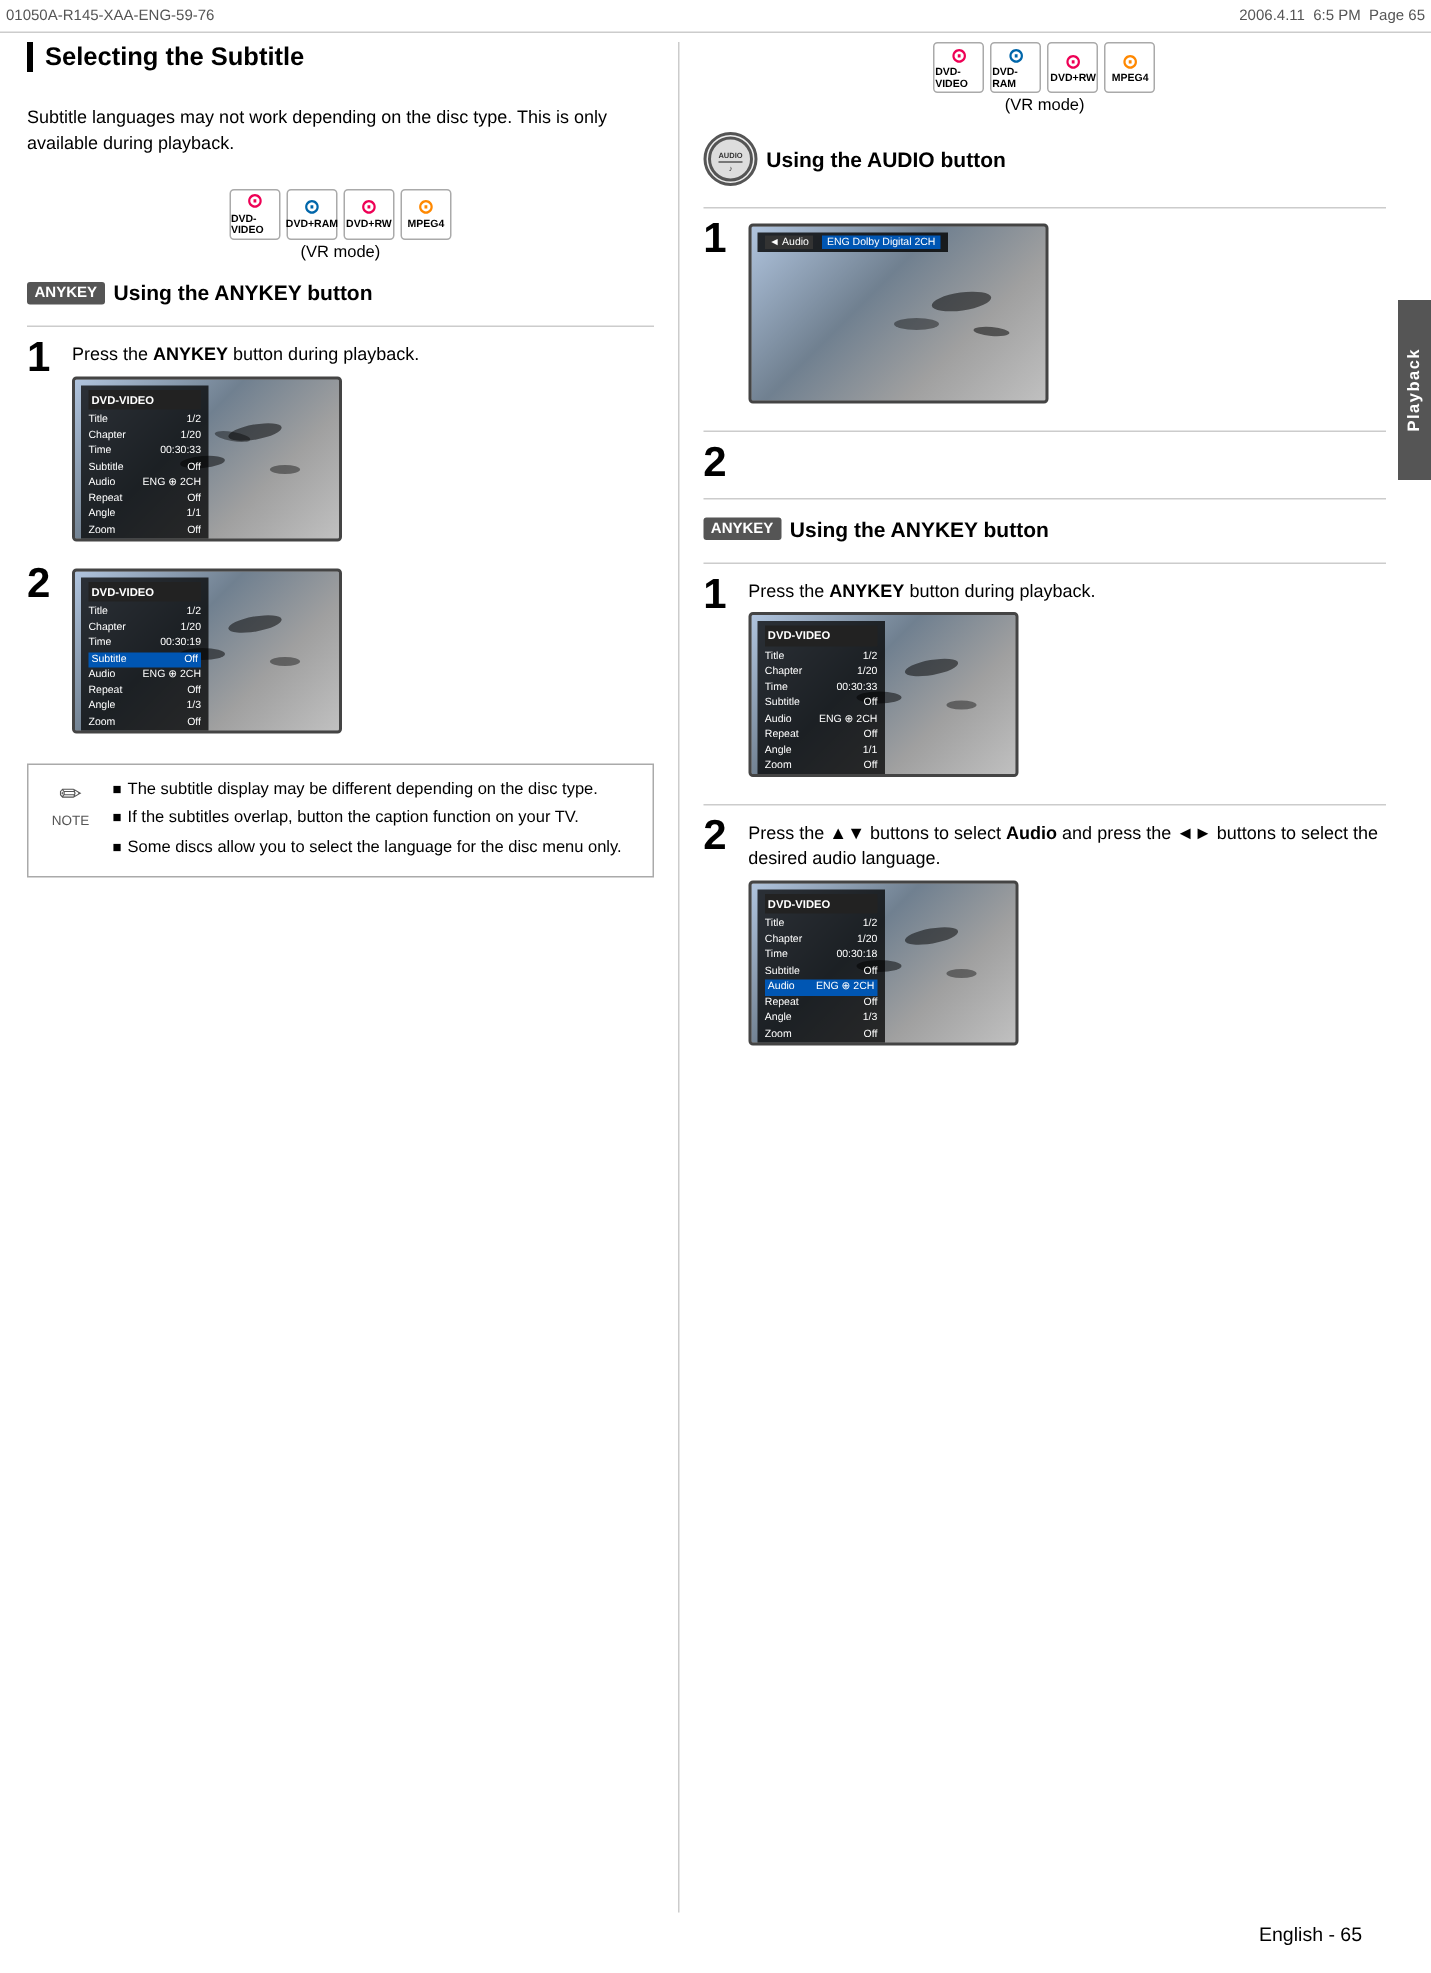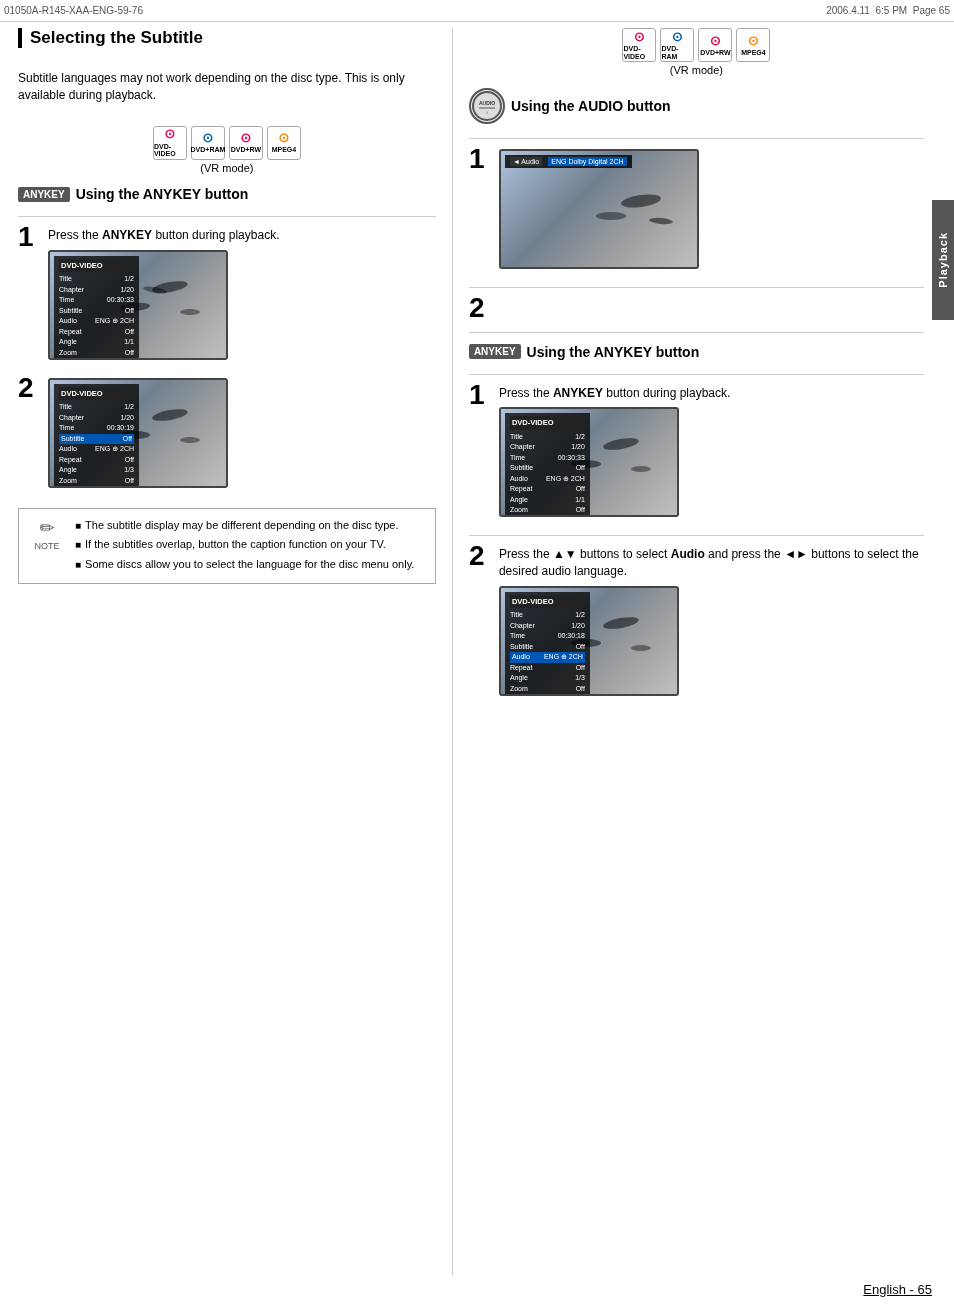--- a/index.html
+++ b/index.html
@@ -46,24 +46,23 @@
       writing-mode: vertical-rl;
       text-orientation: mixed;
       transform: rotate(180deg);
       letter-spacing: 1px;
     }
 
     
     .page-number {
       position: absolute;
       bottom: 18px;
-      right: 22px;
+      right: 46px;
       font-size: 13px;
       color: #000;
-      text-decoration: underline;
     }
 
     
     .content {
       position: absolute;
       top: 28px;
       left: 18px;
       right: 30px;
       bottom: 40px;
       display: flex;

